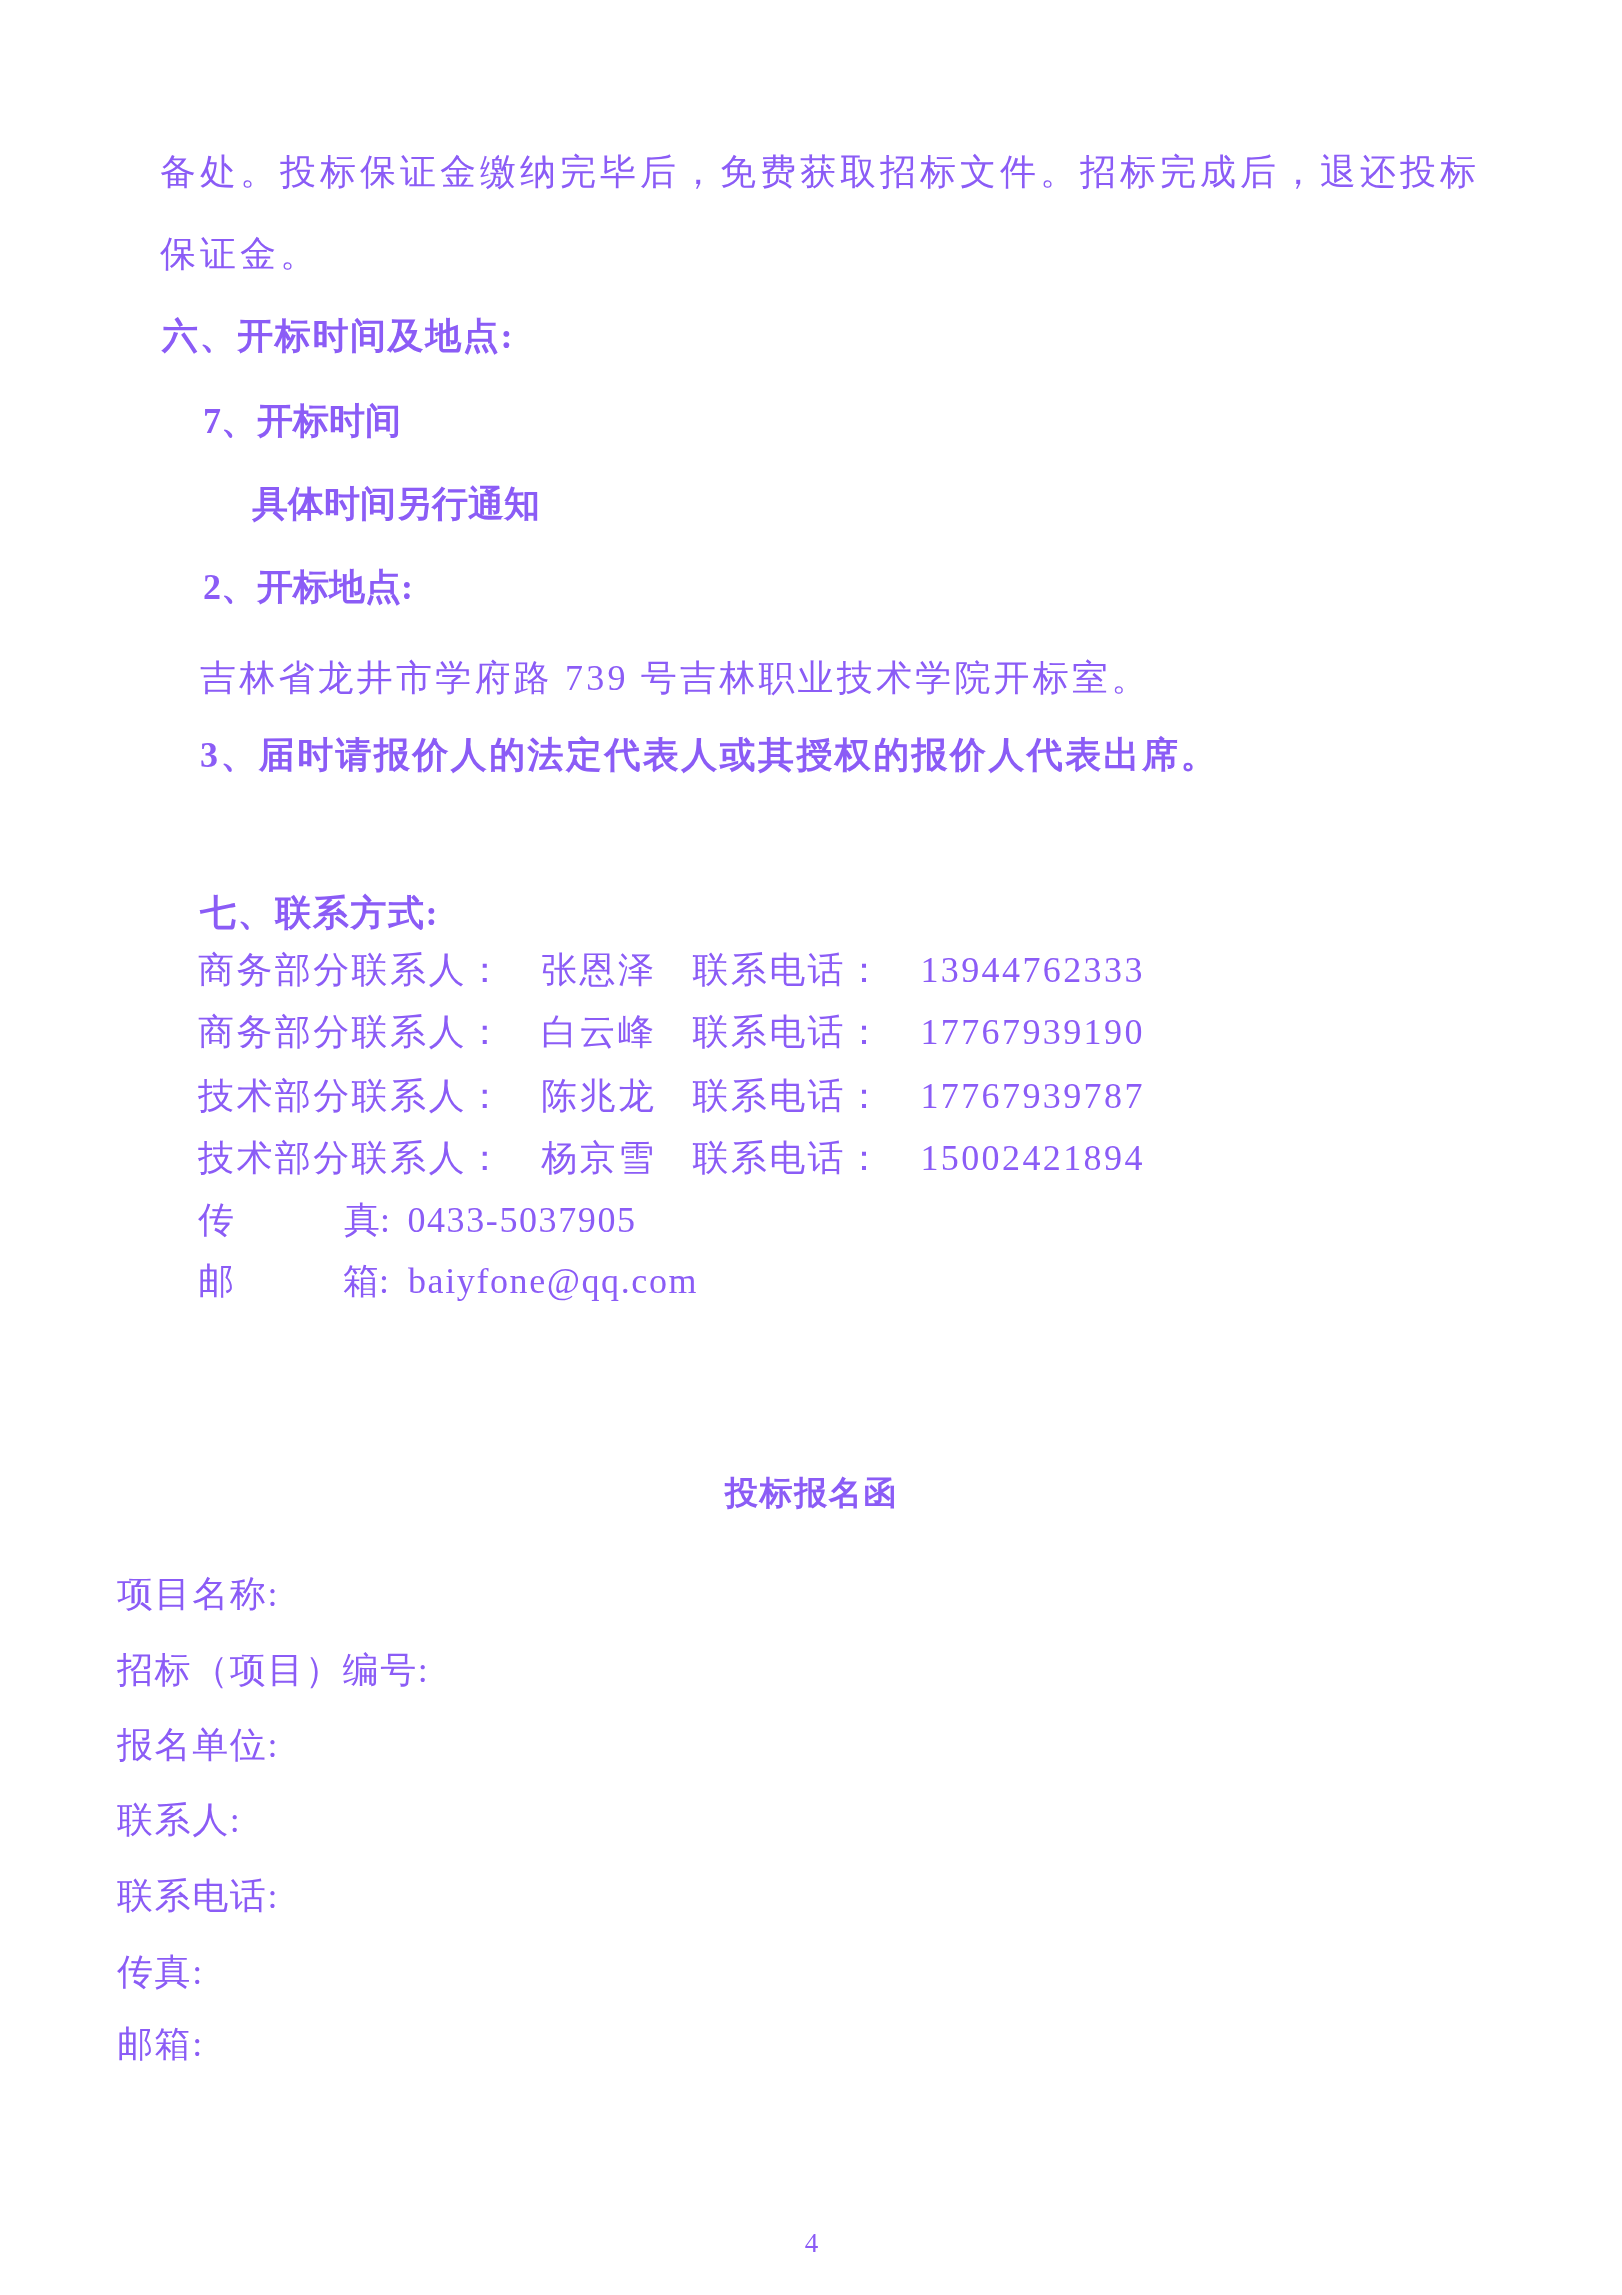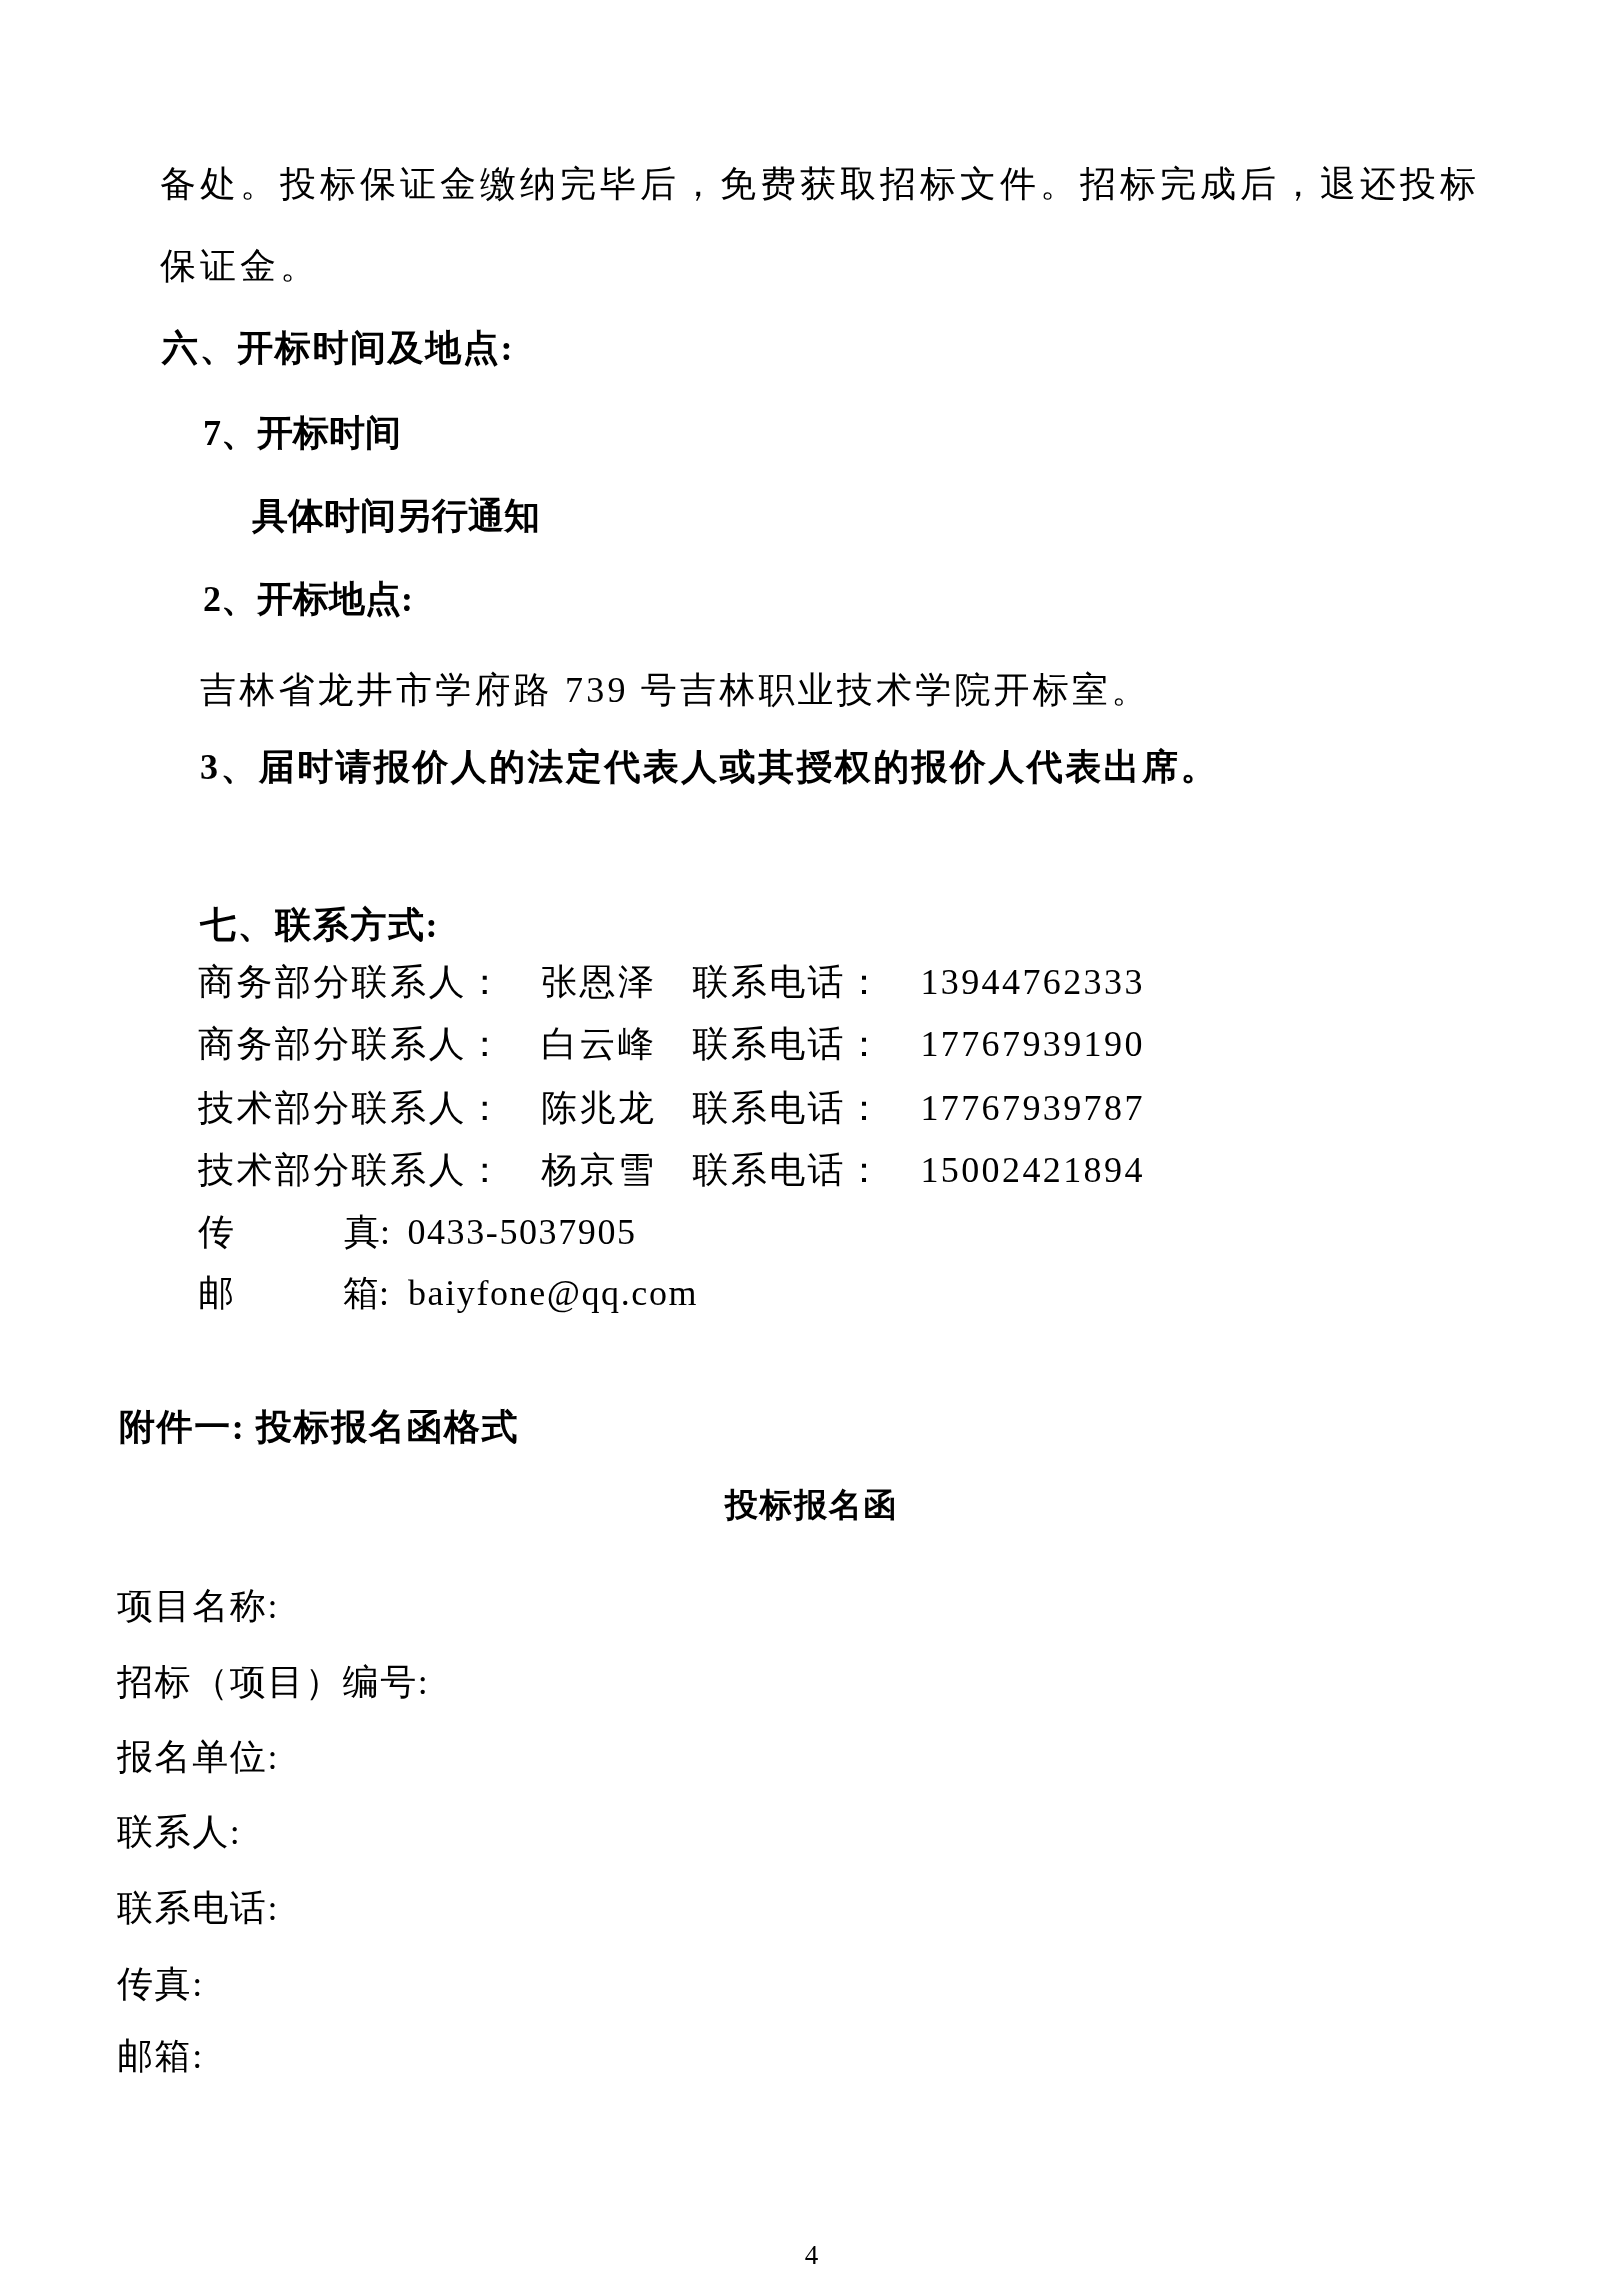--- a/index.html
+++ b/index.html
@@ -10,22 +10,21 @@
     background:#ffffff;
     font-family:"Liberation Serif","DejaVu Serif",serif;
     color:#1b1b1b;
     overflow:hidden;
   }
   .line{
     position:absolute;
     white-space:pre;
     font-size:36px;
     line-height:1.15;
-    color:#000000;
-    margin-top:12px;
+    color:#8b5cf6;
   }
   .b{font-weight:700;text-align:right;}
   .contact{display:flex;column-gap:36px;letter-spacing:2.4px;}
   .fieldrow{display:flex;}
   .title{
     left:0;width:1623px;text-align:center;
     font-size:33px;font-weight:700;letter-spacing:1.6px;
   }
   .pagenum{
     left:0;width:1623px;text-align:center;
@@ -88,21 +87,20 @@
     <span style="margin-left:110px">真:</span>
     <span style="margin-left:17.4px;letter-spacing:1.6px">0433-5037905</span>
   </div>
 
   <div class="line fieldrow" style="left:198px;top:1261px">
     <span>邮</span>
     <span style="margin-left:109px">箱:</span>
     <span style="margin-left:19px;letter-spacing:1.6px">baiyfone@qq.com</span>
   </div>
 
-  <div class="line b" style="left:119px;top:1395px;letter-spacing:1.6px">附件一: 投标报名函格式</div>
 
   <div class="line title" style="top:1475px">投标报名函</div>
 
   <div class="line" style="left:117px;top:1574px;letter-spacing:1.6px">项目名称:</div>
 
   <div class="line" style="left:117px;top:1650px;letter-spacing:1.6px">招标（项目）编号:</div>
 
   <div class="line" style="left:117px;top:1725px;letter-spacing:1.6px">报名单位:</div>
 
   <div class="line" style="left:117px;top:1800px;letter-spacing:1.6px">联系人:</div>

